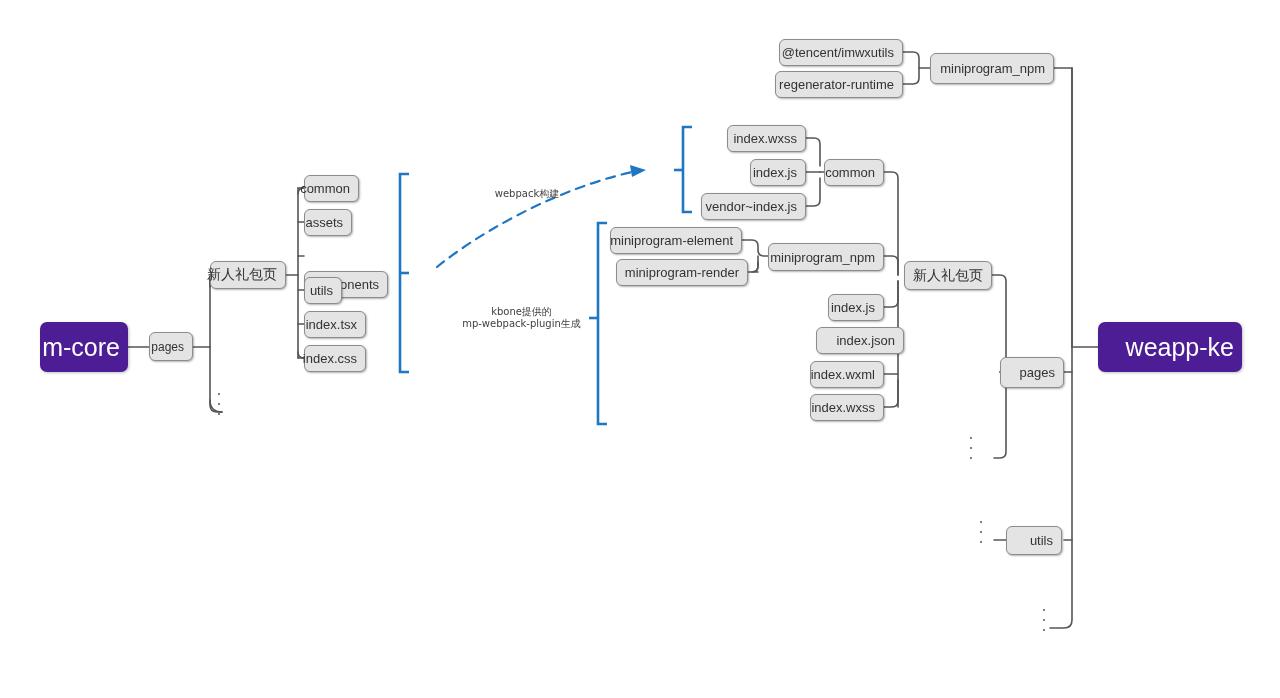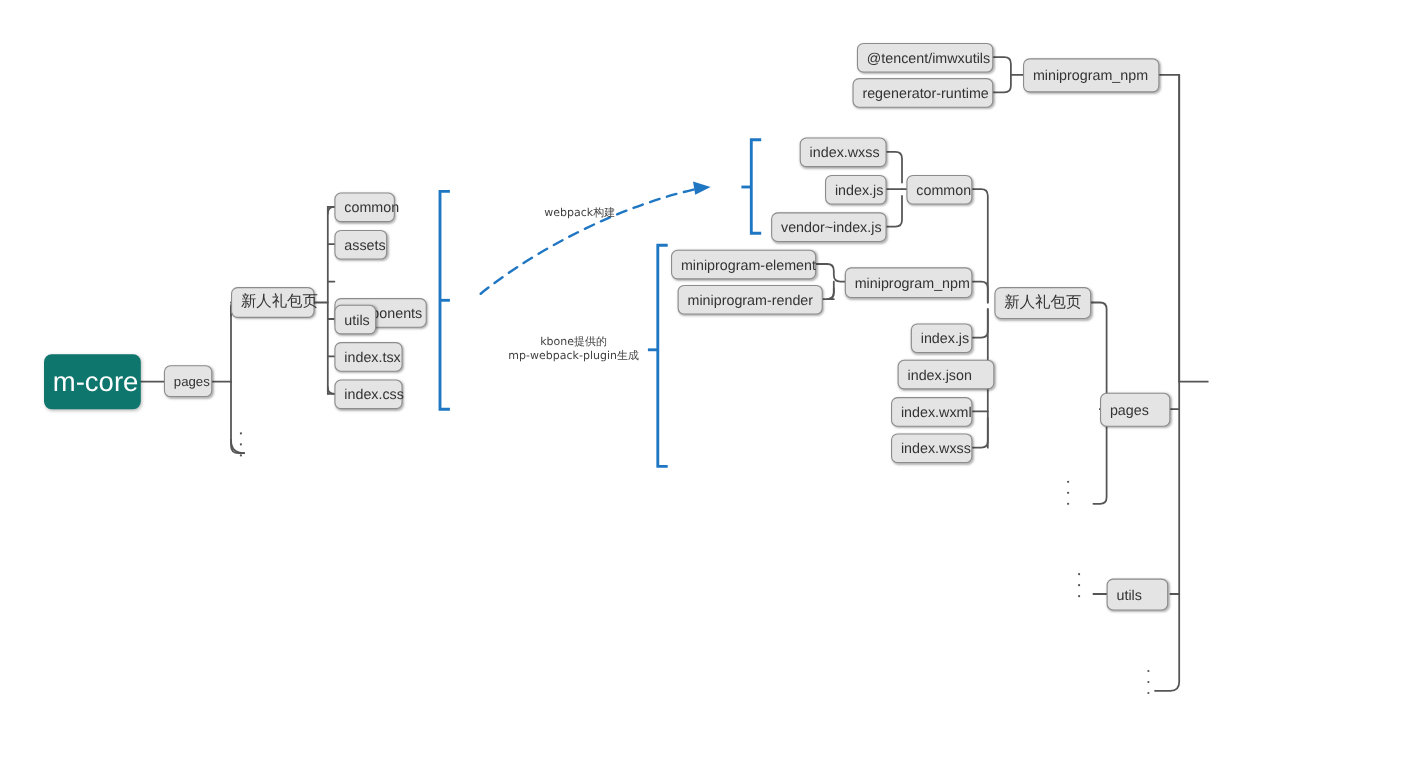--- a/index.html
+++ b/index.html
@@ -22,33 +22,33 @@
     left: 0; top: 0;
     width: 1280px;
     height: 698px;
     pointer-events: none;
   }
   .node {
     position: absolute;
     box-sizing: border-box;
     display: flex;
     align-items: center;
-    justify-content: flex-start;
+    justify-content: flex-end;
     white-space: nowrap;
     border-radius: 6px;
     background: #e4e4e4;
     border: 1px solid #8c8c8c;
     color: #333333;
     font-size: 13px;
     line-height: 1;
     padding: 12px 8px;
     box-shadow: 1px 1px 2px rgba(0,0,0,0.30);
   }
   .node.root {
-    background: #0f766e;
+    background: #4c1d95;
     border: none;
     color: #ffffff;
     border-radius: 7px;
     box-shadow: 1px 1px 3px rgba(0,0,0,0.25);
   }
   .node.root.big {
     font-size: 25px;
   }
   .node.cjk {
     font-family: Liberation Mono, monospace;
@@ -268,20 +268,23 @@
   </div>
 
   <div class="node" style="left:1000px; top:357px; width:64px; height:31px;">
     <span>pages</span>
   </div>
 
   <div class="node" style="left:1006px; top:526px; width:56px; height:29px;">
     <span>utils</span>
   </div>
 
+  <div class="node root big" style="left:1098px; top:322px; width:144px; height:50px;">
+    <span>weapp-ke</span>
+  </div>
 
   <div class="ellipsis" style="left:968px; top:437px;">
     <i></i>
       <i></i>
       <i></i>
   </div>
   <div class="ellipsis" style="left:978px; top:521px;">
     <i></i>
       <i></i>
       <i></i>

